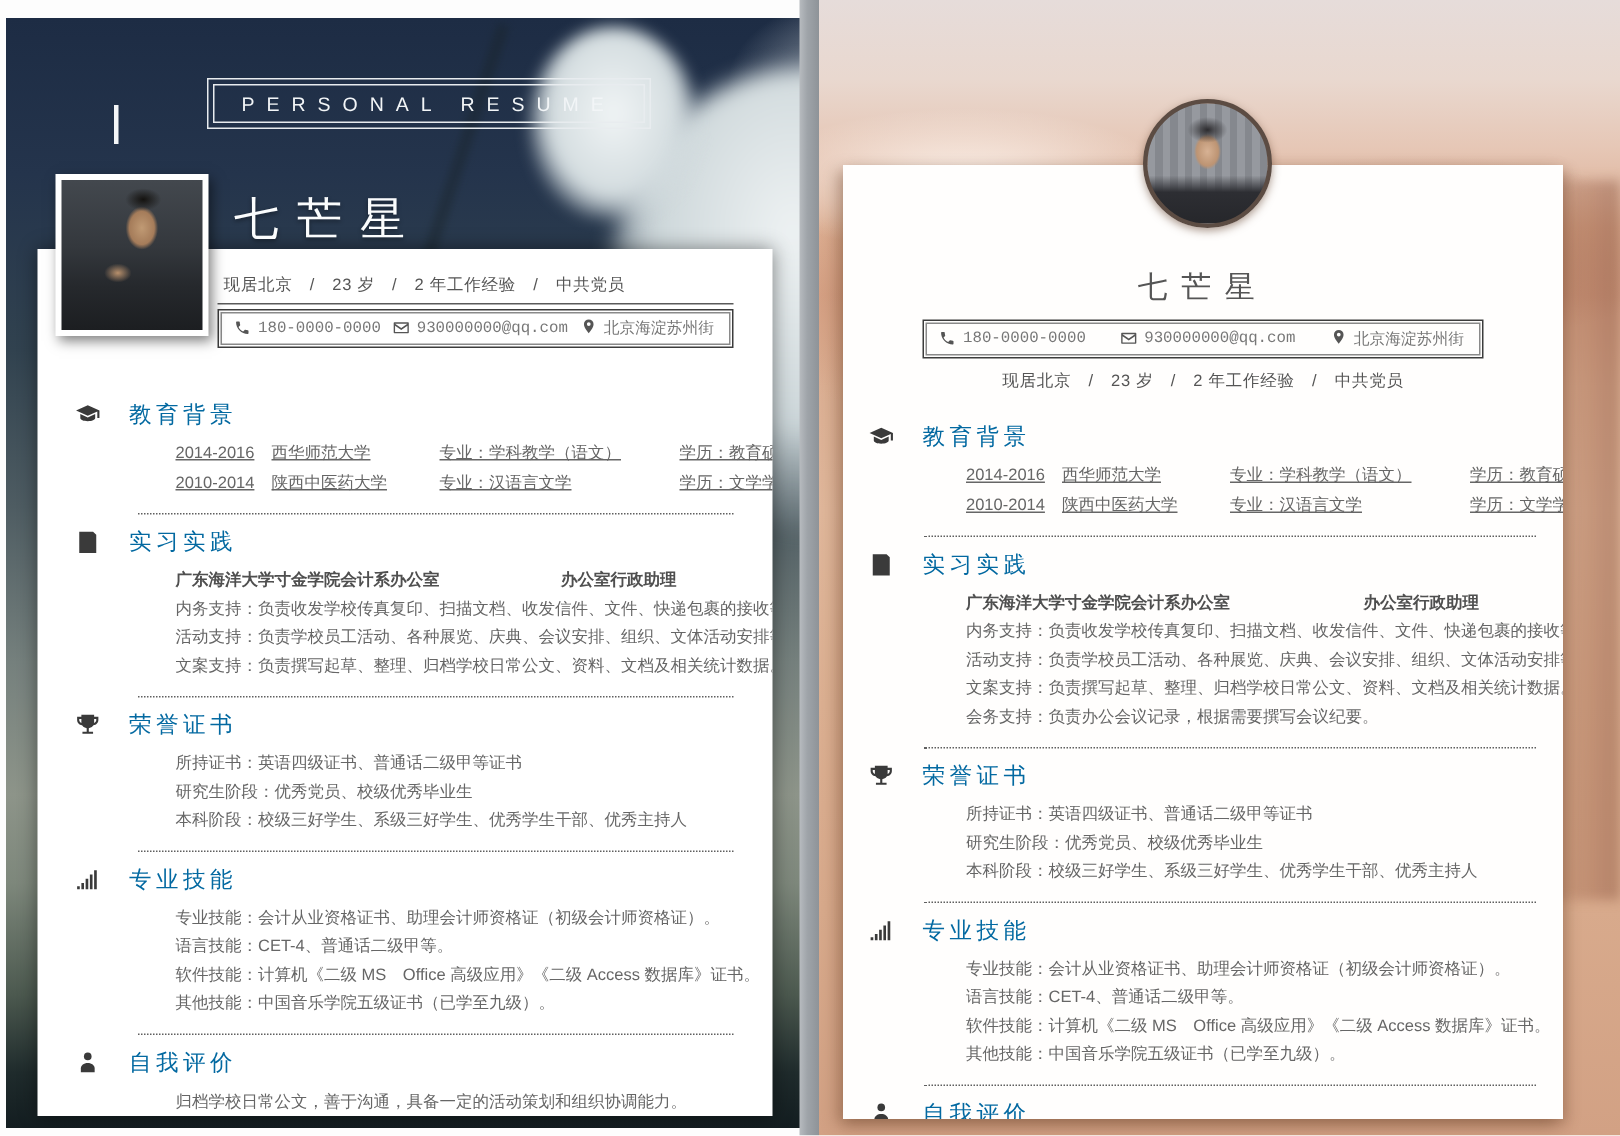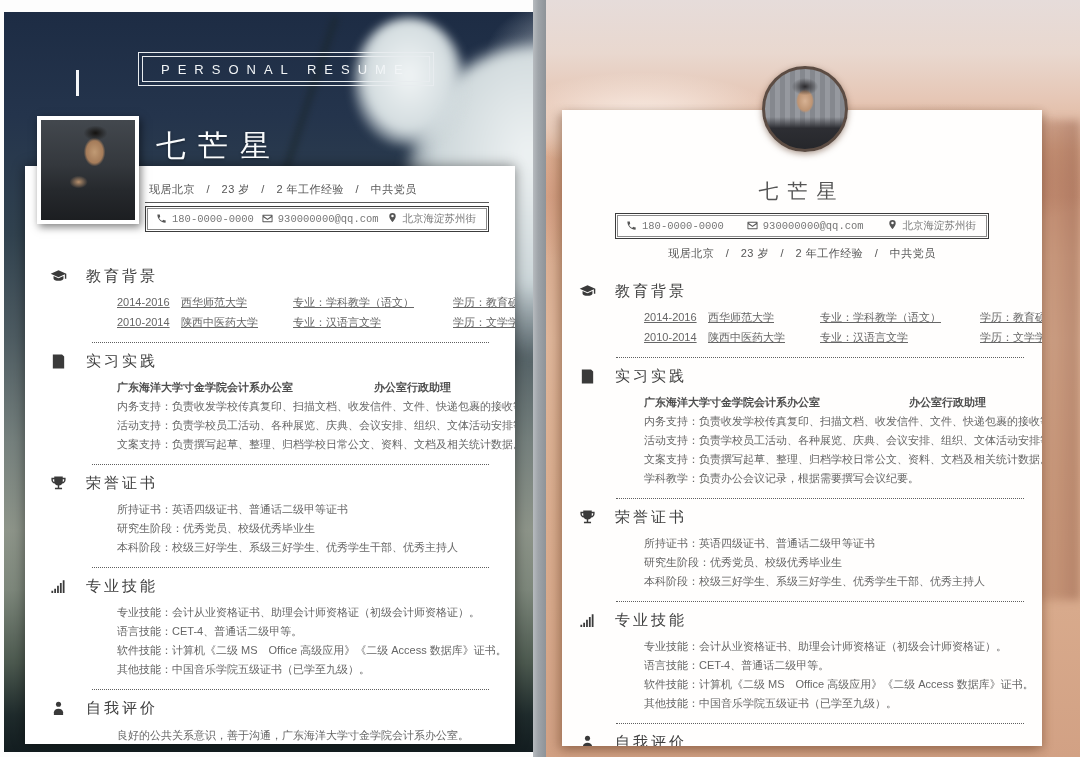--- a/index.html
+++ b/index.html
@@ -50,21 +50,21 @@
   .contact-item { display:flex; gap:5px; font-size:10.5px; color:#777; white-space:nowrap;font-family:Liberation Mono, monospace; }
   .cicon { width:11px; height:11px; flex:0 0 auto; }
   .cicon svg { width:11px; height:11px; fill:#555; display:block; }
 
   .sections-left { position:absolute; left:0; top:92px; width:100%; padding:0 22px; }
 
   
   .sec-head { display:flex; align-items:center; gap:17px; margin:9px 0 7px 0; }
   .sec-icon { width:22px; text-align:center; flex:0 0 auto; }
   .sec-icon svg { width:17px; height:17px; fill:#3a3a3a; display:block; margin:0 auto; }
-  .sec-title { font-size:15px; color:#404040; font-weight:500; letter-spacing:3px; }
+  .sec-title { font-size:15px; color:#0369a1; font-weight:500; letter-spacing:3px; }
   .sec-body { margin-left:70px; font-size:11px; color:#666; line-height:19px; }
   .dotted-sep { border:none; border-top:1px dotted #5f5f5f; margin:10px 4px 9px 45px; }
   .edu-grid { display:grid; grid-template-columns:64px 112px 160px 1fr; row-gap:1px; white-space:nowrap;text-decoration:underline; }
   .company-row { display:flex; justify-content:space-between; padding-right:42px; font-weight:bold; color:#4f4f4f;gap:48px; }
   .sec-line, .edu-cell { white-space:nowrap; }
 
   
   .page-right { position:absolute; left:546px; top:0; width:534px; height:757px; overflow:hidden;
     background:
       radial-gradient(ellipse 200px 70px at 18% 16%, rgba(255,248,243,.9) 0%, rgba(255,248,243,0) 70%),
@@ -235,21 +235,21 @@
           <div class="sec-head">
             <span class="sec-icon">
                 <svg viewBox="0 0 24 24">
                   <circle cx="12" cy="6" r="3.6"></circle>
                   <path d="M5.5 21v-3.6c0-3 2.7-5.2 6.5-5.2s6.5 2.2 6.5 5.2V21h-13z"></path>
                 </svg>
               </span>
             <span class="sec-title">自我评价</span>
           </div>
           <div class="sec-body" style="line-height:20px">
-            <div class="sec-line">良好的公共关系意识，善于沟通，广东海洋大学寸金学院会计系办公室。</div>
+            <div class="sec-line">归档学校日常公文，善于沟通，具备一定的活动策划和组织协调能力。</div>
 
           </div>
         </section>
 
       </div>
     </div>
   </div>
 
   <div class="divider"></div>
 
@@ -329,21 +329,21 @@
             <span class="sec-title">实习实践</span>
           </div>
           <div class="sec-body">
             <div class="company-row">
               <span>广东海洋大学寸金学院会计系办公室</span>
               <span>办公室行政助理</span>
             </div>
             <div class="sec-line">内务支持：负责收发学校传真复印、扫描文档、收发信件、文件、快递包裹的接收等。</div>
             <div class="sec-line">活动支持：负责学校员工活动、各种展览、庆典、会议安排、组织、文体活动安排等。</div>
             <div class="sec-line">文案支持：负责撰写起草、整理、归档学校日常公文、资料、文档及相关统计数据。</div>
-            <div class="sec-line">学科教学：负责办公会议记录，根据需要撰写会议纪要。</div>
+            <div class="sec-line">会务支持：负责办公会议记录，根据需要撰写会议纪要。</div>
           </div>
         </section>
         <hr class="dotted-sep">
 
         <section>
           <div class="sec-head">
             <span class="sec-icon">
                 <svg viewBox="0 0 24 24">
                   <path d="M6 2h12v2h4v3c0 2.6-2 4.7-4.6 4.9A6 6 0 0 1 13 14.9V18h4v2H7v-2h4v-3.1a6 6 0 0 1-4.4-3C4 11.7 2 9.6 2 7V4h4V2zm-2 4v1c0 1.3.9 2.4 2 2.8V6H4zm16 0h-2v3.8c1.1-.4 2-1.5 2-2.8V6z"></path>
                 </svg>

